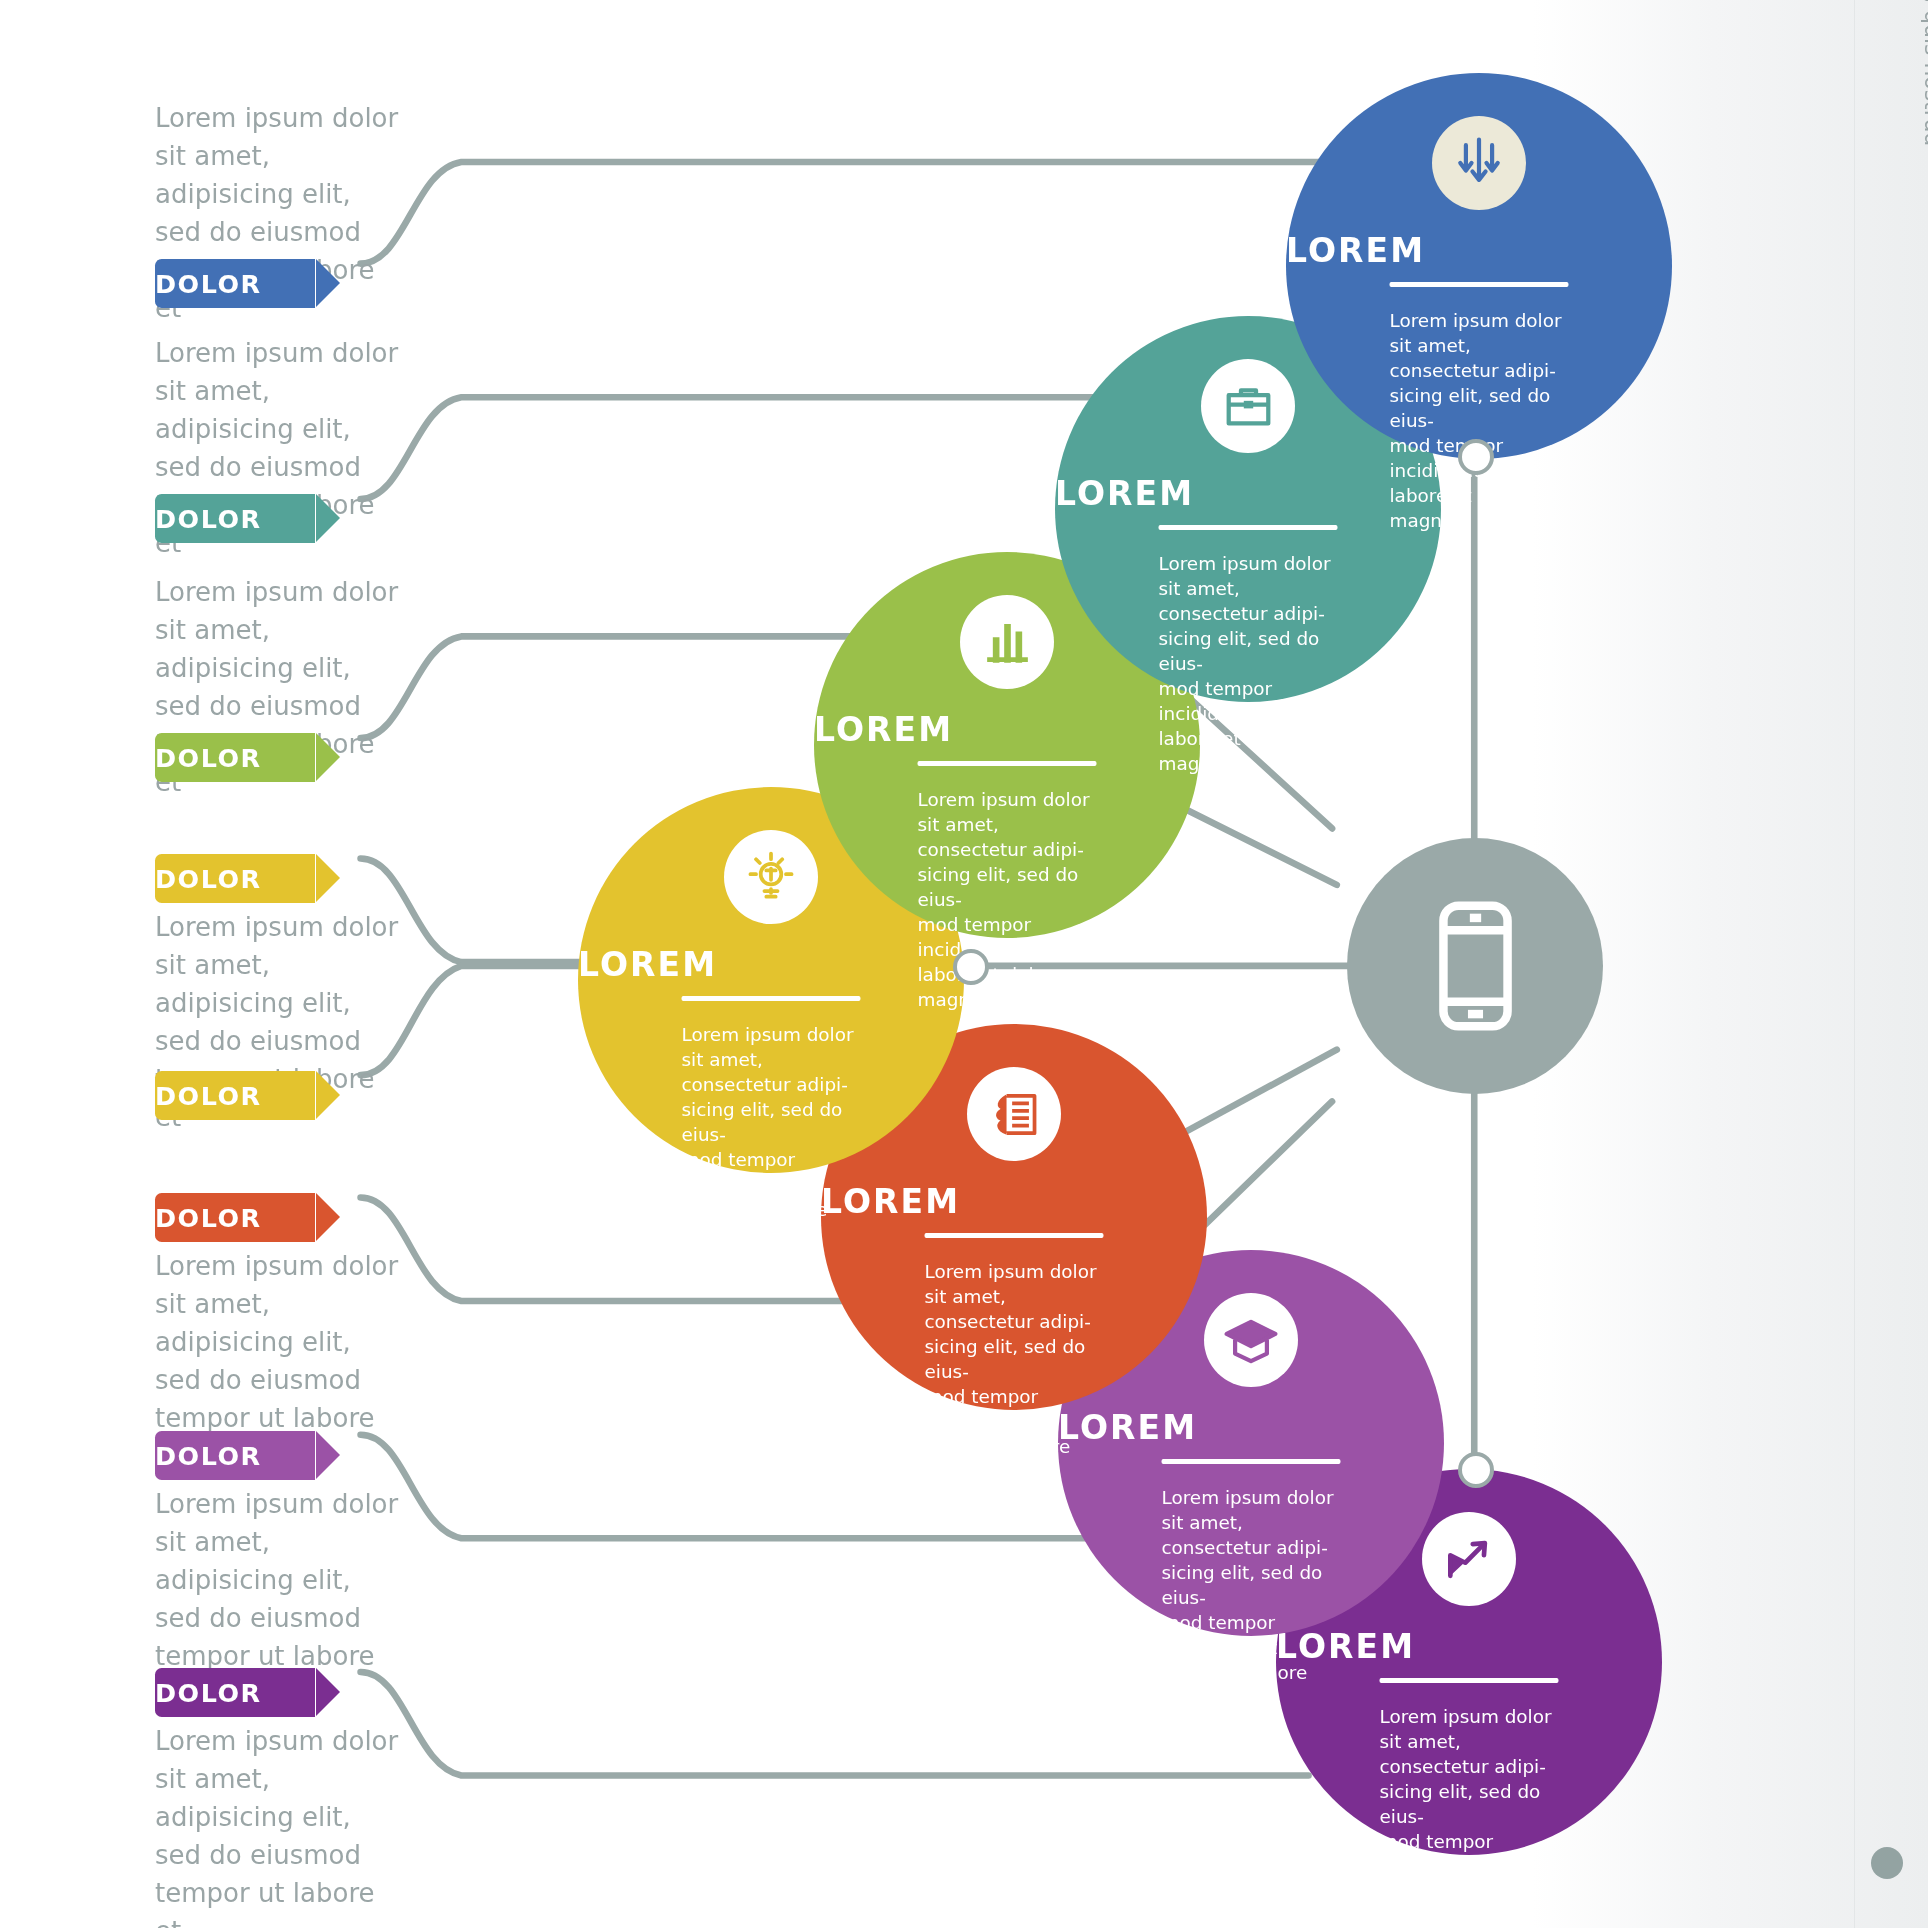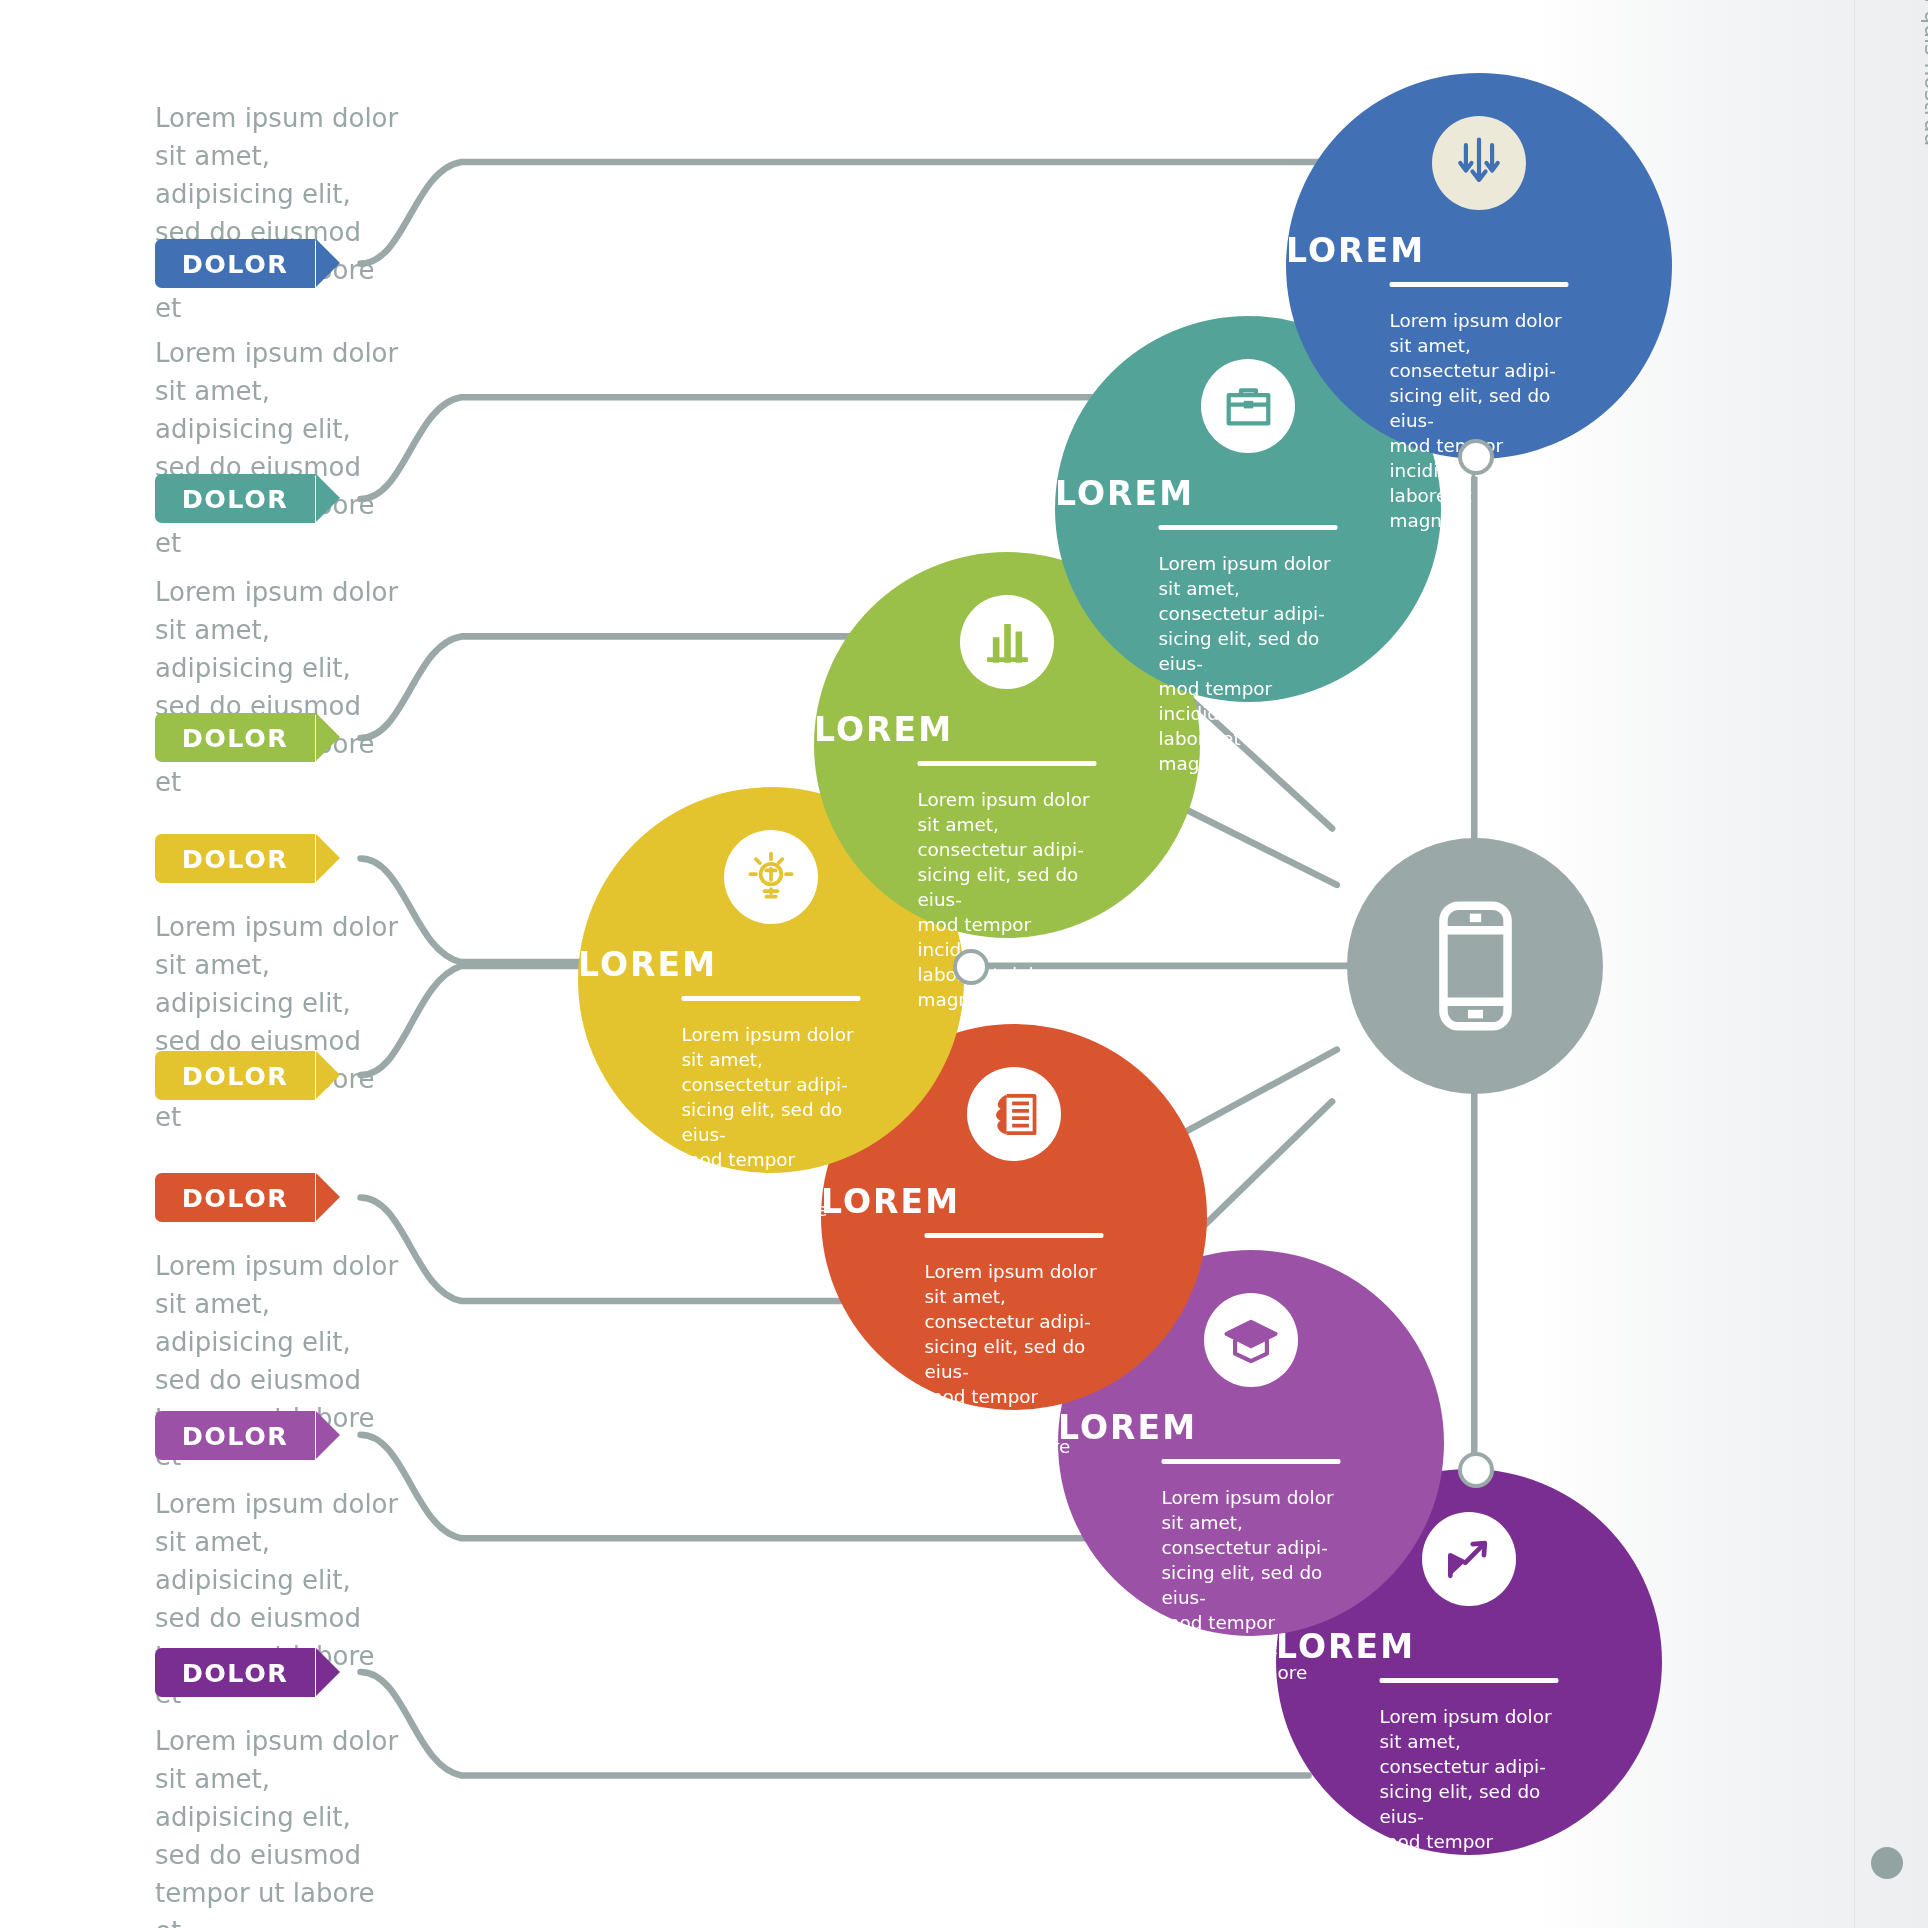--- a/index.html
+++ b/index.html
@@ -53,27 +53,28 @@
     font-size:26px;
     line-height:1.46;
     color:#9aa5a6;
     width:245px;
   }
   .tag{
     position:absolute;
     left:155px;
     height:49px;
     width:160px;
-    display:flex;align-items:center;justify-content:center;
+    display:flex;align-items:center;justify-content:flex-start;
     color:#ffffff;
     font-family:"DejaVu Sans", sans-serif;
     font-weight:bold;
     font-size:25.4px;
     letter-spacing:1.5px;
     border-radius:6.6px 0 0 6.6px;
+    margin-top:20px;
   }
   .tag::after{
     content:"";
     position:absolute;
     right:-24.5px;top:0;
     width:0;height:0;
     border-top:24.5px solid transparent;
     border-bottom:24.5px solid transparent;
     border-left:24.5px solid currentColor;
   }

